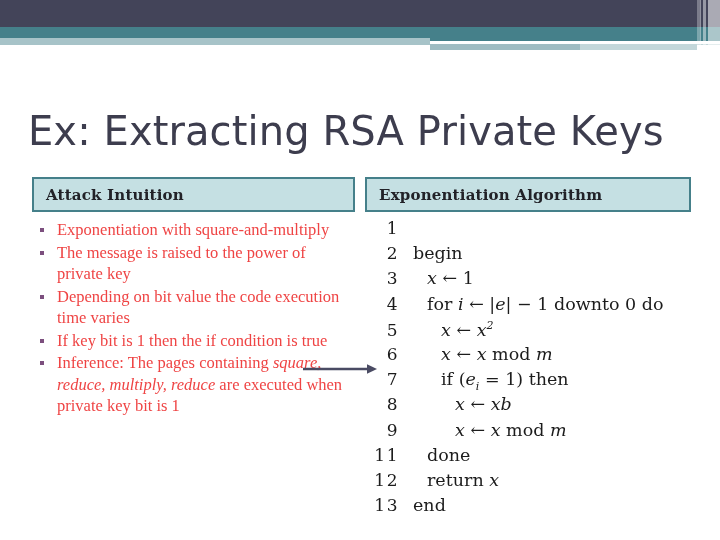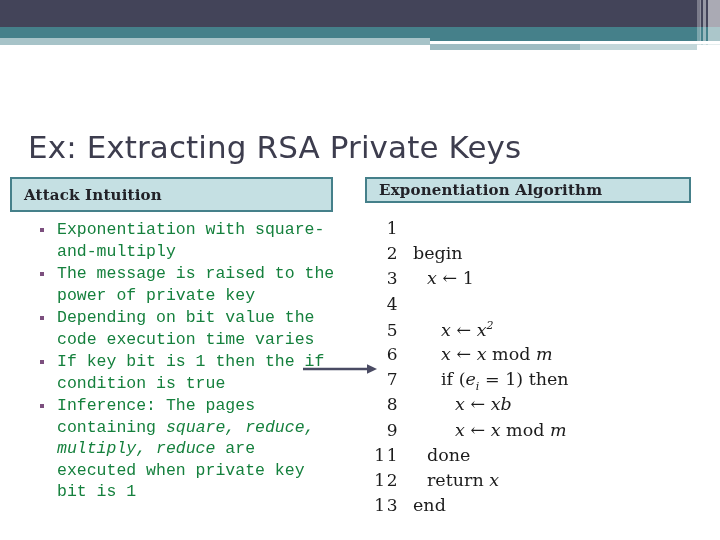--- a/index.html
+++ b/index.html
@@ -79,65 +79,64 @@
     width: 23px; height: 11px;
     background: #ffffff;
   }
 
   
   .slide-title {
     position: absolute;
     left: 28px; top: 108px;
     width: 660px;
     font-family: "DejaVu Sans", sans-serif;
-    font-size: 31px;
+    font-size: 40px;
     font-weight: 400;
     color: #3d3d4e;
     letter-spacing: 0.1px;
     white-space: nowrap;
-    margin-top: 21px;
   }
 
   
   .hdr-box {
     position: absolute;
     box-sizing: border-box;
     background: #c5e0e3;
     border: 2px solid #45808a;
     display: flex;
     align-items: center;
     padding-left: 12px;
   }
   .hdr-box .hdr-label {
     font-family: "DejaVu Serif", serif;
     font-weight: bold;
     font-size: 15px;
     color: #222228;
     letter-spacing: 0.2px;
   }
-  .hdr-left  { left: 10px;  top: 177px; width: 323px; height: 35px; align-items: center; }
-  .hdr-right { left: 365px; top: 177px; width: 326px; height: 26px; }
+  .hdr-left  { left: 32px;  top: 177px; width: 323px; height: 35px; align-items: center; }
+  .hdr-right { left: 365px; top: 177px; width: 326px; height: 35px; }
 
   
   .bullets {
     position: absolute;
     left: 33px; top: 219px;
     width: 310px;
     list-style: none;
     margin: 0;
     padding: 0;
   }
   .bullets li {
     position: relative;
     padding-left: 24px;
     margin-bottom: 1px;
-    font-family: Liberation Mono, monospace;
+    font-family: Liberation Serif, serif;
     font-size: 16.5px;
     line-height: 21.5px;
-    color: #15803d;
+    color: #ef4444;
   }
   .bullets li::before {
     content: "";
     position: absolute;
     left: 7px; top: 9px;
     width: 4px; height: 4px;
     background: #7c4f7e;
   }
   .bullets i { font-style: italic; }
 
@@ -238,20 +237,21 @@
     <div class="algo-row">
       <span class="algo-num">2</span>
       <span class="algo-code">begin</span>
     </div>
     <div class="algo-row">
       <span class="algo-num">3</span>
       <span class="algo-code ind1"><i class="v">x</i> ← 1</span>
     </div>
     <div class="algo-row">
       <span class="algo-num">4</span>
+      <span class="algo-code ind1">for <i class="v">i</i> ← |<i class="v">e</i>| − 1 downto 0 do</span>
     </div>
     <div class="algo-row">
       <span class="algo-num">5</span>
       <span class="algo-code ind2"><i class="v">x</i> ← <i class="v">x</i><sup>2</sup></span>
     </div>
     <div class="algo-row">
       <span class="algo-num">6</span>
       <span class="algo-code ind2"><i class="v">x</i> ← <i class="v">x</i> mod <i class="v">m</i></span>
     </div>
     <div class="algo-row">

